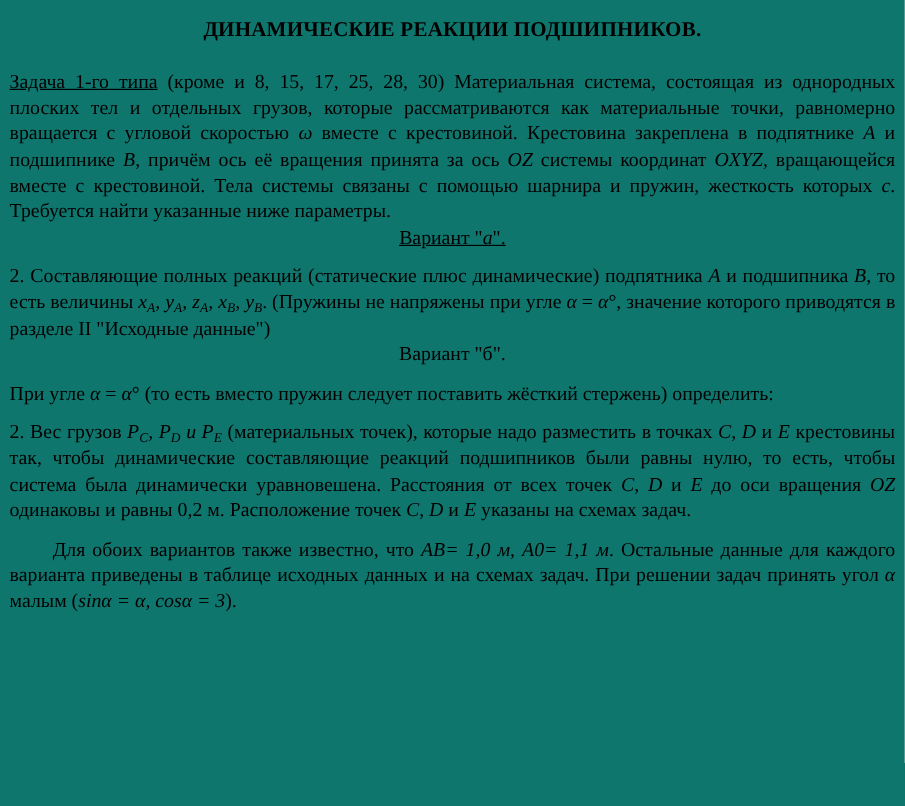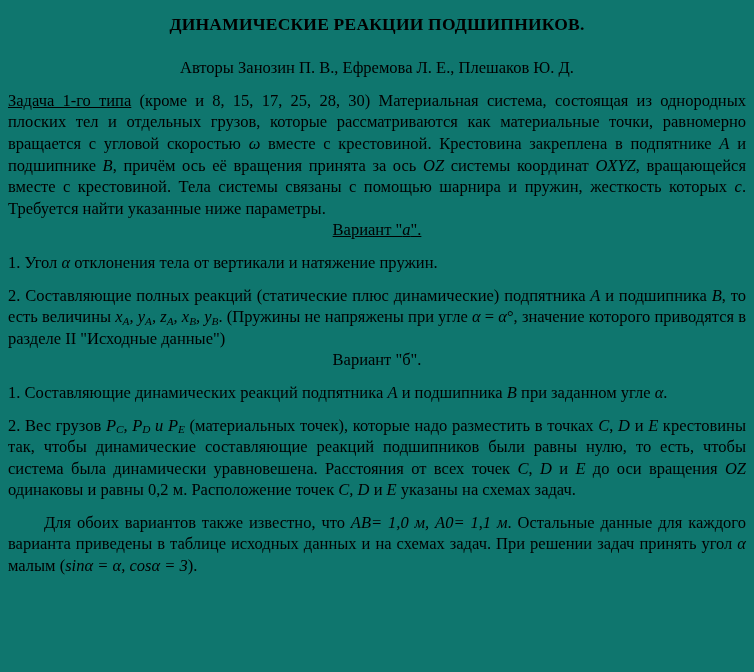--- a/index.html
+++ b/index.html
@@ -38,34 +38,32 @@
   }
   i sub { font-style: italic; }
 </style>
 </head>
 <body>
 
 <div class="page">
 
   <h1 class="title">ДИНАМИЧЕСКИЕ РЕАКЦИИ ПОДШИПНИКОВ.</h1>
 
-  <p class="center">Авторы Занозин П. В., Ефремова Л. Е., Плешаков Ю. Д.</p>
 
 
   <p class="just"><u>Задача 1-го типа</u> (кроме и 8, 15, 17, 25, 28, 30) Материальная система, состоящая из однородных плоских тел и отдельных грузов, которые рассматриваются как материальные точки, равномерно вращается с угловой скоростью <i>ω</i> вместе с крестовиной. Крестовина закреплена в подпятнике <i>A</i> и подшипнике <i>B</i>, причём ось её вращения принята за ось <i>OZ</i> системы координат <i>OXYZ</i>, вращающейся вместе с крестовиной. Тела системы связаны с помощью шарнира и пружин, жесткость которых <i>c</i>. Требуется найти указанные ниже параметры.</p>
 
   <p class="center"><u>Вариант "<i>a</i>".</u></p>
 
 
-  <p class="just">1. Угол <i>α</i> отклонения тела от вертикали и натяжение пружин.</p>
 
   <p class="just">2. Составляющие полных реакций (статические плюс динамические) подпятника <i>A</i> и подшипника <i>B</i>, то есть величины <i>x<sub>A</sub>, y<sub>A</sub>, z<sub>A</sub>, x<sub>B</sub>, y<sub>B</sub></i>. (Пружины не напряжены при угле <i>α</i> = <i>α</i>°, значение которого приводятся в разделе II "Исходные данные")</p>
 
   <p class="center">Вариант "б".</p>
 
+  <p class="just">При угле <i>α</i> = <i>α</i>° (то есть вместо пружин следует поставить жёсткий стержень) определить:</p>
 
-  <p class="just">1. Составляющие динамических реакций подпятника <i>A</i> и подшипника <i>B</i> при заданном угле <i>α</i>.</p>
 
   <p class="just">2. Вес грузов <i>P<sub>C</sub>, P<sub>D</sub> и P<sub>E</sub></i> (материальных точек), которые надо разместить в точках <i>C</i>, <i>D</i> и <i>E</i> крестовины так, чтобы динамические составляющие реакций подшипников были равны нулю, то есть, чтобы система была динамически уравновешена. Расстояния от всех точек <i>C</i>, <i>D</i> и <i>E</i> до оси вращения <i>OZ</i> одинаковы и равны 0,2 м. Расположение точек <i>C, D</i> и <i>E</i> указаны на схемах задач.</p>
 
   <p class="just indent">Для обоих вариантов также известно, что <i>AB= 1,0 м, A0= 1,1 м</i>. Остальные данные для каждого варианта приведены в таблице исходных данных и на схемах задач. При решении задач принять угол <i>α</i> малым (<i>sinα = α, cosα = 3</i>).</p>
 
 </div>
 
 </body></html>

